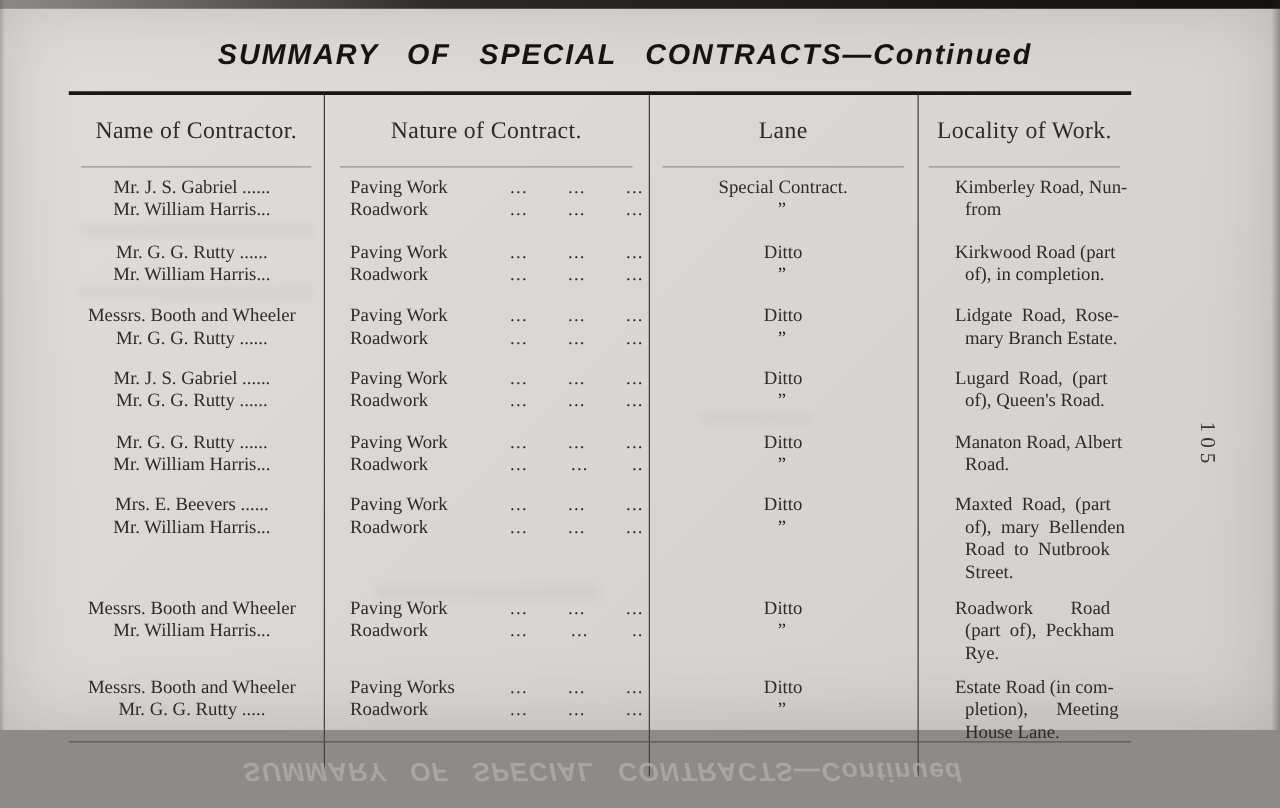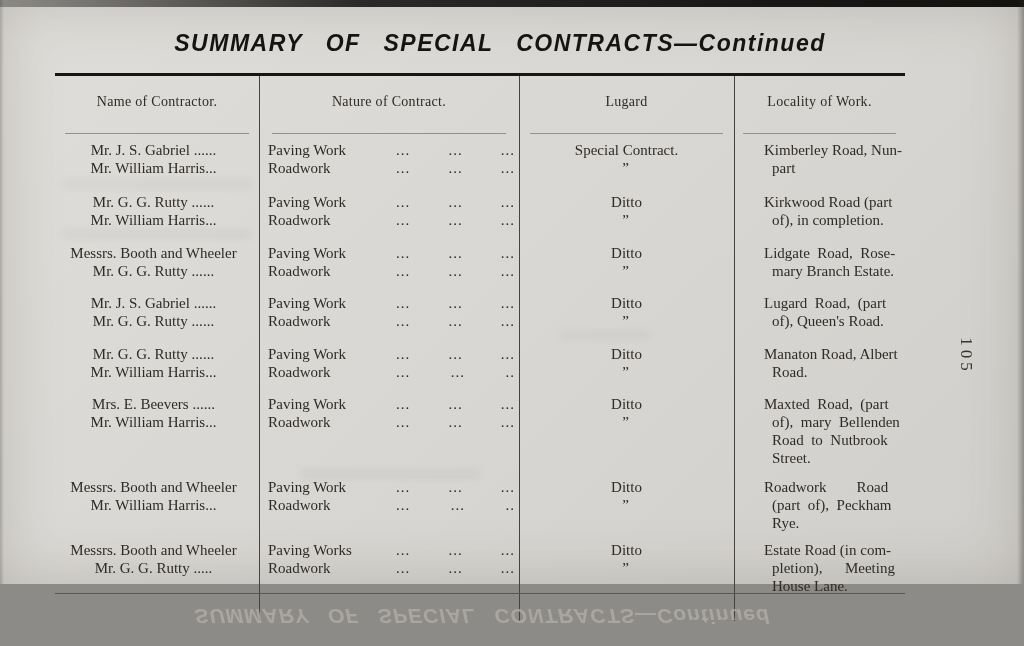--- a/index.html
+++ b/index.html
@@ -34,31 +34,31 @@
     font-style:italic;font-weight:bold;font-size:23px;letter-spacing:1.5px;word-spacing:15px;
     color:#161412;white-space:pre;
   }
   .rule-thick{position:absolute;left:55px;top:73px;width:850px;height:3px;background:#181614;}
 
   .table-wrap{position:absolute;left:55px;top:76px;width:850px;height:548px;font-size:15px;color:#2f2b27;}
   .vline{position:absolute;top:0;width:1px;height:545px;background:#454240;}
   .vline.v1{left:204px;} .vline.v2{left:464px;} .vline.v3{left:679px;}
 
   .hrow{position:absolute;top:0;left:0;width:850px;height:64px;display:grid;grid-template-columns:204px 260px 215px 171px;}
-  .hcell{position:relative;text-align:center;padding-top:18px;font-size:14px;letter-spacing:.3px;}
+  .hcell{position:relative;text-align:center;padding-top:18px;font-size:19px;letter-spacing:.3px;}
   .hcell:after{content:"";position:absolute;left:5%;right:5%;top:57px;height:1px;background:#94918c;}
 
   .tbody{position:absolute;top:65px;left:0;width:850px;}
   .group{display:grid;grid-template-columns:204px 260px 215px 171px;line-height:18px;}
   .g0{height:52px}.g1{height:51px}.g2{height:50px}.g3{height:51px}
   .g4{height:50px}.g5{height:83px}.g6{height:63px}.g7{height:52px}
 
   .cell.c1{padding-left:5px;}
   .con-line{display:flex;justify-content:center;padding-right:12px;white-space:pre;}
-  .cell.c2{padding-left:9px;padding-right:4px;}
+  .cell.c2{padding-left:9px;padding-right:4px;margin-left:12px;}
   .nat-line{display:flex;}
   .nat-label{width:112px;white-space:pre;}
   .nat-dots{flex:1;display:flex;justify-content:space-between;padding-left:16px;letter-spacing:1px;}
   .cell.c3{text-align:center;}
   .ditto-mark{font-size:15px;letter-spacing:2px;}
   .cell.c4{padding-left:7px;margin-left:23px;}
   .loc-line{white-space:pre;}
   .loc-line.cont{padding-left:8px;}
 
   .rule-bottom{position:absolute;left:0;top:517px;width:850px;height:1px;background:#5b5854;}
@@ -88,21 +88,21 @@
   <div class="rule-thick"></div>
 
   <div class="table-wrap">
     <div class="vline v1"></div>
     <div class="vline v2"></div>
     <div class="vline v3"></div>
 
     <div class="hrow">
       <div class="hcell">Name of Contractor.</div>
       <div class="hcell">Nature of Contract.</div>
-      <div class="hcell">Lugard</div>
+      <div class="hcell">Lane</div>
       <div class="hcell">Locality of Work.</div>
     </div>
 
     <div class="tbody">
         <div class="group g0">
           <div class="cell c1">
             <div class="con-line"><span>Mr. J. S. Gabriel ...</span><span>...</span></div>
             <div class="con-line"><span>Mr. William Harris</span><span>...</span></div>
           </div>
           <div class="cell c2">
@@ -122,21 +122,21 @@
                 <span>...</span>
               </span>
             </div>
           </div>
           <div class="cell c3">
             <div class="term-main">Special Contract.</div>
             <div class="ditto-mark">”</div>
           </div>
           <div class="cell c4">
             <div class="loc-line">Kimberley Road, Nun-</div>
-            <div class="loc-line cont">part</div>
+            <div class="loc-line cont">from</div>
           </div>
         </div>
         <div class="group g1">
           <div class="cell c1">
             <div class="con-line"><span>Mr. G. G. Rutty ...</span><span>...</span></div>
             <div class="con-line"><span>Mr. William Harris</span><span>...</span></div>
           </div>
           <div class="cell c2">
             <div class="nat-line">
               <span class="nat-label">Paving Work</span>

